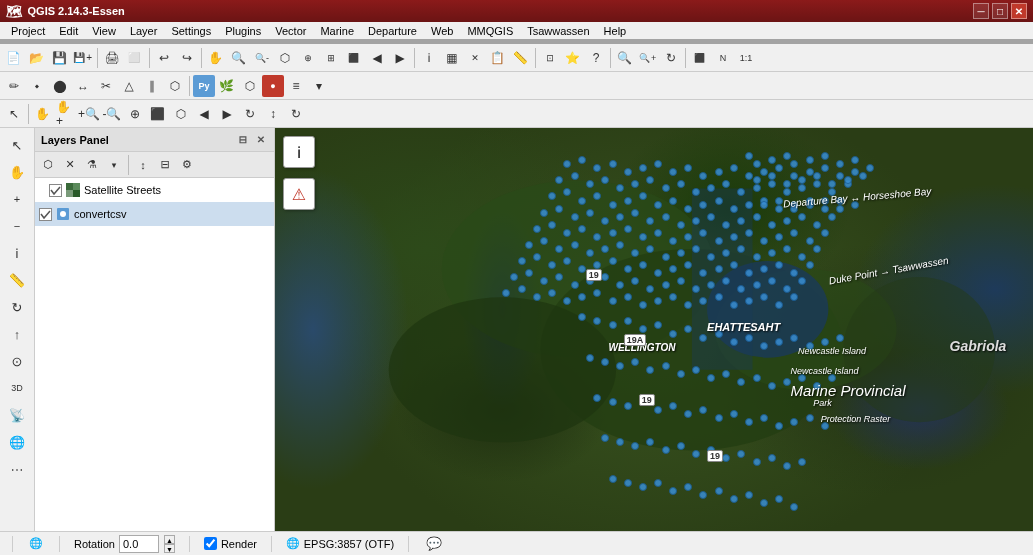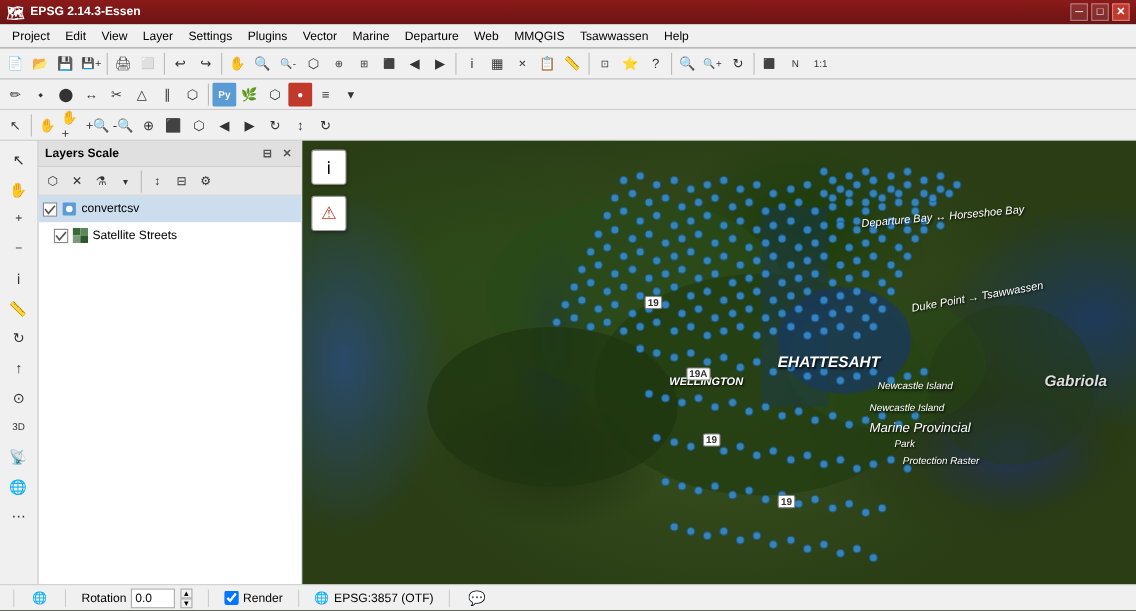--- a/index.html
+++ b/index.html
@@ -28,21 +28,21 @@
     }
     .title-btn.close { background: #c0392b; }
 
     
     #menubar {
       height: 22px;
       background: #f0f0f0;
       display: flex;
       align-items: center;
       padding: 0 4px;
-      border-bottom: 1px solid #a3a3a3;
+      border-bottom: 5px solid #a3a3a3;
     }
     .menu-item {
       padding: 2px 7px;
       cursor: pointer;
       font-size: 11px;
       color: #000;
     }
 
     
     .toolbar {
@@ -300,21 +300,21 @@
       gap: 1px;
       overflow: hidden;
     }
   </style>
 </head>
 <body>
 
 <div id="titlebar">
   <div id="titlebar-left">
     <span style="font-size:13px;">🗺</span>
-    <span>EPSG 2.14.3-Essen</span>
+    <span>QGIS 2.14.3-Essen</span>
   </div>
   <div id="titlebar-controls">
     <div class="title-btn">─</div>
     <div class="title-btn">□</div>
     <div class="title-btn close">✕</div>
   </div>
 </div>
 
 <div id="menubar">
   <div class="menu-item">Project</div>
@@ -421,68 +421,68 @@
     <div class="strip-btn">↑</div>
     <div class="strip-btn">⊙</div>
     <div class="strip-btn" style="font-size:9px;">3D</div>
     <div class="strip-btn">📡</div>
     <div class="strip-btn">🌐</div>
     <div class="strip-btn">⋯</div>
   </div>
 
   <div id="layers-panel">
     <div id="layers-header">
-      <span>Layers Scale</span>
+      <span>Layers Panel</span>
       <div id="layers-header-controls">
         <div class="layer-ctrl-btn">⊟</div>
         <div class="layer-ctrl-btn">✕</div>
       </div>
     </div>
     <div id="layers-toolbar">
       <div class="lt-btn" title="Add Layer">⬡</div>
       <div class="lt-btn" title="Remove Layer">✕</div>
       <div class="lt-btn" title="Filter">⚗</div>
       <div class="lt-btn" title="DBManager" style="font-size:9px;">▾</div>
       <div class="tb-sep"></div>
       <div class="lt-btn" title="Expand All">↕</div>
       <div class="lt-btn" title="Collapse All">⊟</div>
       <div class="lt-btn" title="Settings">⚙</div>
     </div>
     <div id="layers-list">
 
-      <div class="layer-item selected">
-        <div class="layer-checkbox checked">
-          <svg width="11" height="11" viewBox="0 0 11 11">
-              <polyline points="1,5 4,9 10,2" stroke="#555" stroke-width="1.5" fill="none"></polyline>
-            </svg>
-        </div>
-        <div class="layer-icon">
-          <svg width="14" height="14" viewBox="0 0 14 14">
-            <rect x="1" y="1" width="12" height="12" fill="#5b9bd5" rx="1"></rect>
-            <circle cx="7" cy="7" r="3" fill="white"></circle>
-          </svg>
-        </div>
-        <span class="layer-name">convertcsv</span>
-      </div>
-
       <div class="layer-item" style="padding-left: 14px;">
         <div class="layer-checkbox checked">
           <svg width="11" height="11" viewBox="0 0 11 11">
               <polyline points="1,5 4,9 10,2" stroke="#555" stroke-width="1.5" fill="none"></polyline>
             </svg>
         </div>
         <div class="layer-icon">
           <svg width="14" height="14" viewBox="0 0 14 14">
             <rect x="0" y="0" width="7" height="7" fill="#3a6a3a"></rect>
             <rect x="7" y="0" width="7" height="7" fill="#5a8a5a"></rect>
             <rect x="0" y="7" width="7" height="7" fill="#7a9a7a"></rect>
             <rect x="7" y="7" width="7" height="7" fill="#2a5a2a"></rect>
           </svg>
         </div>
         <span class="layer-name">Satellite Streets</span>
+      </div>
+
+      <div class="layer-item selected">
+        <div class="layer-checkbox checked">
+          <svg width="11" height="11" viewBox="0 0 11 11">
+              <polyline points="1,5 4,9 10,2" stroke="#555" stroke-width="1.5" fill="none"></polyline>
+            </svg>
+        </div>
+        <div class="layer-icon">
+          <svg width="14" height="14" viewBox="0 0 14 14">
+            <rect x="1" y="1" width="12" height="12" fill="#5b9bd5" rx="1"></rect>
+            <circle cx="7" cy="7" r="3" fill="white"></circle>
+          </svg>
+        </div>
+        <span class="layer-name">convertcsv</span>
       </div>
     </div>
   </div>
 
   <div id="map-area">
     <div id="map-canvas">
 
       <div id="satellite-bg"></div>
       <div id="water-overlay"></div>
 
@@ -789,28 +789,28 @@
           <div class="map-dot" style="left: 66%; top: 17%;"></div>
           <div class="map-dot" style="left: 68%; top: 19%;"></div>
           <div class="map-dot" style="left: 70%; top: 18%;"></div>
           <div class="map-dot" style="left: 72%; top: 17%;"></div>
           <div class="map-dot" style="left: 74%; top: 19%;"></div>
           <div class="map-dot" style="left: 76%; top: 18%;"></div>
         </div>
 
       <div class="map-label" style="left:69%;top:54%;font-size:9px;">Newcastle Island</div>
       <div class="map-label" style="left:68%;top:59%;font-size:9px;font-style:italic;">Newcastle Island</div>
-      <div class="map-label" style="left:68%;top:63%;font-size:12px;font-style:italic;">Marine Provincial</div>
+      <div class="map-label" style="left:68%;top:63%;font-size:15px;font-style:italic;">Marine Provincial</div>
       <div class="map-label" style="left:71%;top:67%;font-size:9px;font-style:italic;">Park</div>
       <div class="map-label" style="left:72%;top:71%;font-size:9px;">Protection Raster</div>
       <div class="map-label" style="left:89%;top:52%;font-size:14px;font-weight:bold;color:#ddd;">Gabriola</div>
       <div class="map-label" style="left:67%;top:16%;font-size:10px;transform:rotate(-5deg);">Departure Bay ↔ Horseshoe Bay</div>
       <div class="map-label" style="left:73%;top:34%;font-size:10px;transform:rotate(-10deg);">Duke Point → Tsawwassen</div>
       <div class="map-label" style="left:44%;top:53%;font-size:10px;font-weight:bold;">WELLINGTON</div>
-      <div class="map-label" style="left:57%;top:48%;font-size:14px;font-weight:bold;">EHATTESAHT</div>
+      <div class="map-label" style="left:57%;top:48%;font-size:11px;font-weight:bold;">EHATTESAHT</div>
 
       <div class="map-road-badge" style="left:41%;top:35%;">19</div>
       <div class="map-road-badge" style="left:46%;top:51%;">19A</div>
       <div class="map-road-badge" style="left:48%;top:66%;">19</div>
       <div class="map-road-badge" style="left:57%;top:80%;">19</div>
 
       <div class="map-overlay-btn" style="top:8px;left:8px;width:32px;height:32px;font-size:16px;">ℹ</div>
       <div class="map-overlay-btn" style="top:50px;left:8px;width:32px;height:32px;font-size:16px;color:#c0392b;">⚠</div>
     </div>
   </div>

